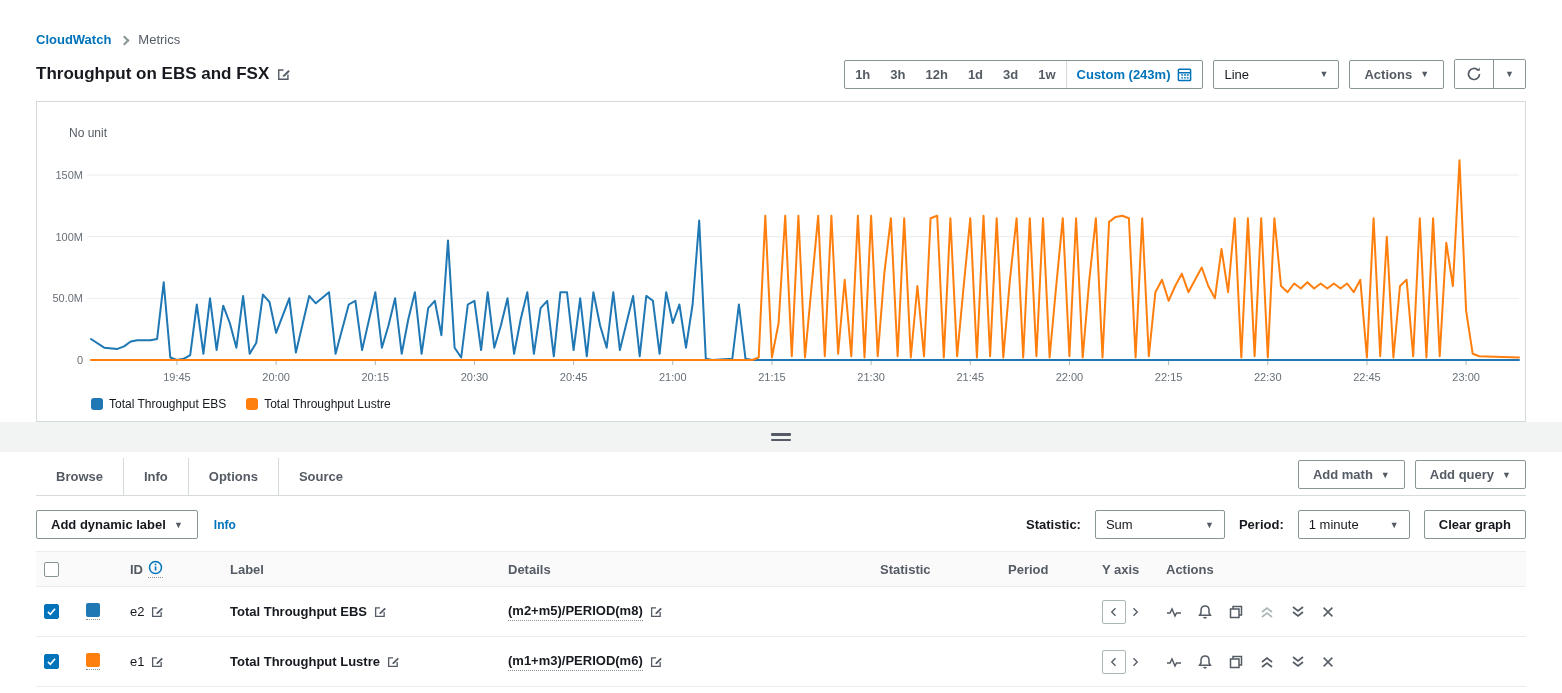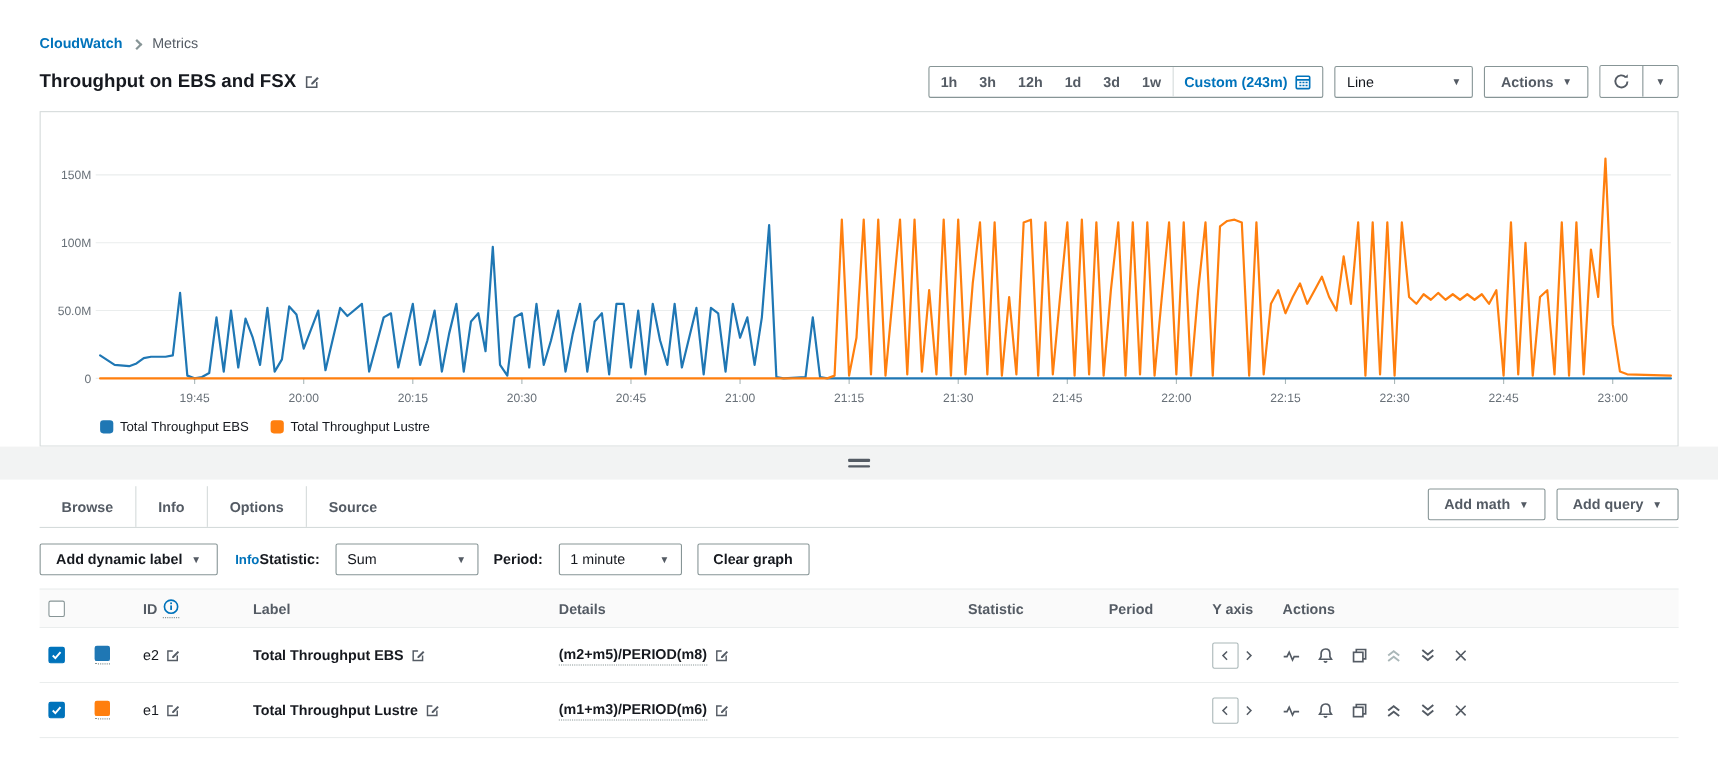--- a/index.html
+++ b/index.html
@@ -43,21 +43,21 @@
   
   .tabs-row { display:flex; align-items:flex-end; justify-content:space-between; border-bottom:1px solid #d5dbdb; margin-top:6px; }
   .tabs { display:flex; }
   .tab { position:relative; padding:11px 20px; font-weight:bold; color:#545b64; cursor:pointer; }
   .tab + .tab { border-left:1px solid #d5dbdb; }
   .tab.active { color:#ec7211; }
   .tab.active::after { content:""; position:absolute; left:0; right:0; bottom:-1px; height:3px; background:#16191f; }
   .tabs-buttons { display:flex; gap:10px; padding-bottom:6px; }
 
   
-  .metrics-toolbar { display:flex; align-items:center; margin:14px 0 12px 0; }
+  .metrics-toolbar { display:flex; align-items:center; justify-content:space-between; margin:14px 0 12px 0; }
   .mt-left { display:flex; align-items:center; gap:16px; }
   .mt-right { display:flex; align-items:center; gap:14px; }
   .info-link { color:#0073bb; font-weight:bold; font-size:12px; cursor:pointer; }
   .field-label { font-weight:bold; color:#16191f; }
 
   
   .metric-table { width:100%; }
   .t-row { display:grid; grid-template-columns:42px 44px 100px 278px 372px 128px 94px 62px 1fr; align-items:center; }
   .t-head { background:#fafafa; border-top:1px solid #eaeded; border-bottom:1px solid #eaeded; height:36px;
     font-weight:bold; color:#545b64; }
@@ -133,20 +133,21 @@
             </svg>
         </span>
         <span class="split-seg">
             <span class="caret">▼</span>
           </span>
       </div>
     </div>
   </div>
 
   <div class="chart-card">
+    <div class="unit-label">No unit</div>
     <svg id="chart-svg" width="1484" height="248" viewBox="0 0 1484 248">
         <line x1="48" x2="1480" y1="33" y2="33" stroke="#eaeded" stroke-width="1"></line>
         <text x="44" y="37" text-anchor="end" font-size="11" fill="#687078">150M</text>
         <line x1="48" x2="1480" y1="94.66666666666666" y2="94.66666666666666" stroke="#eaeded" stroke-width="1"></line>
         <text x="44" y="98.66666666666666" text-anchor="end" font-size="11" fill="#687078">100M</text>
         <line x1="48" x2="1480" y1="156.33333333333331" y2="156.33333333333331" stroke="#eaeded" stroke-width="1"></line>
         <text x="44" y="160.33333333333331" text-anchor="end" font-size="11" fill="#687078">50.0M</text>
         <line x1="48" x2="1480" y1="218" y2="218" stroke="#eaeded" stroke-width="1"></line>
         <text x="44" y="222" text-anchor="end" font-size="11" fill="#687078">0</text>
         <line x1="137.94444444444446" x2="137.94444444444446" y1="218" y2="223" stroke="#aab7b8" stroke-width="1"></line>

